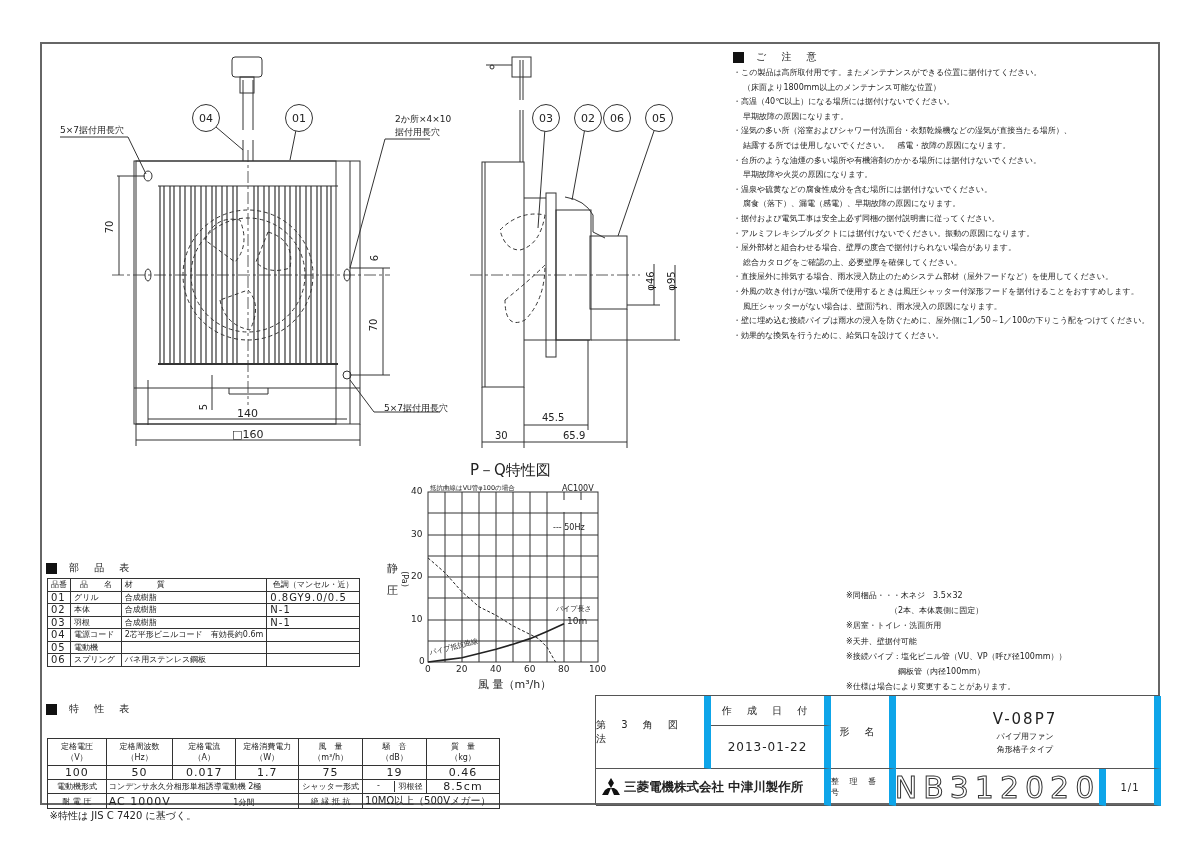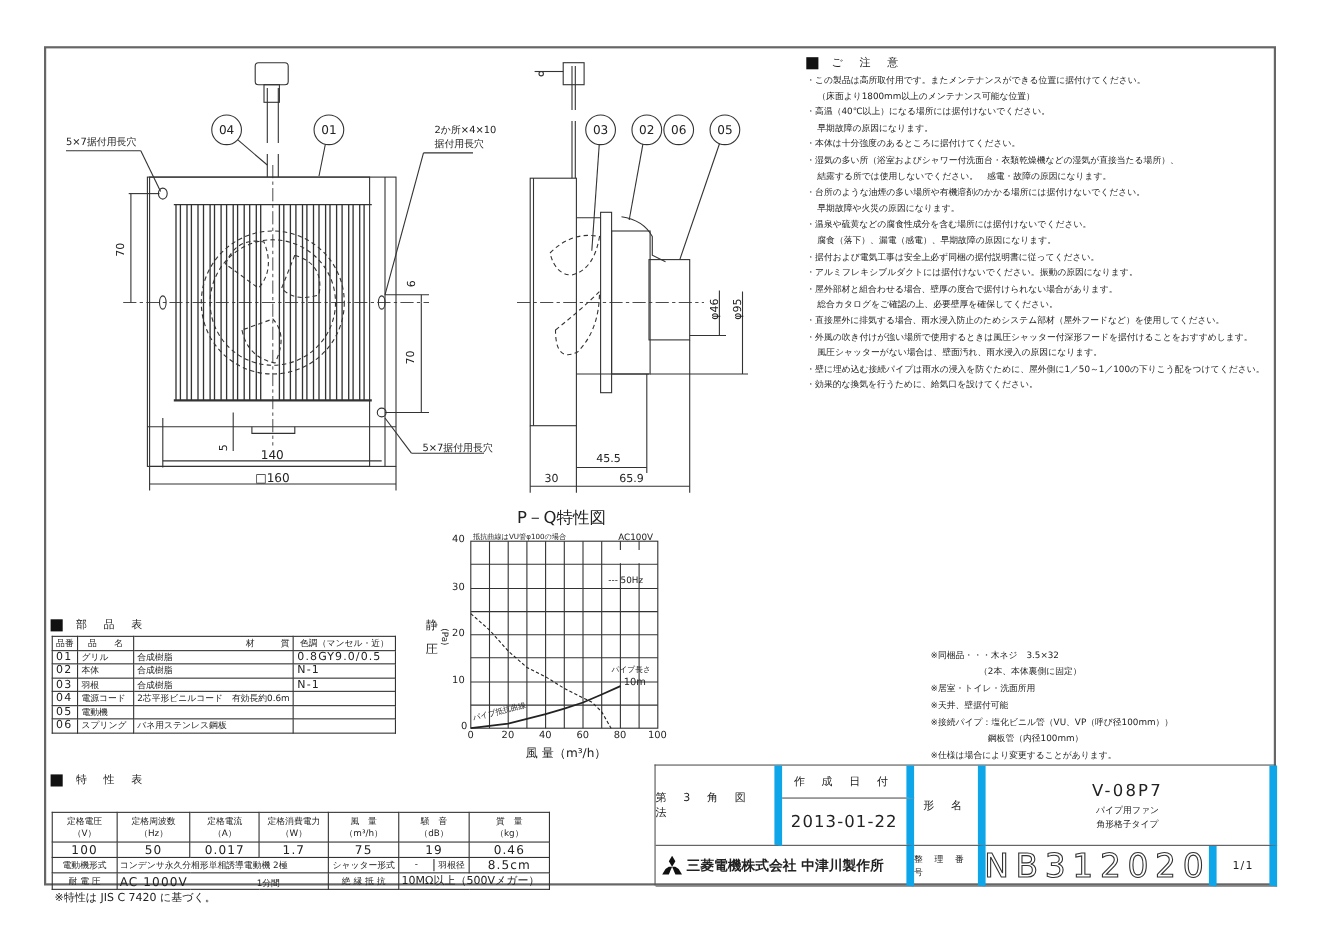--- a/index.html
+++ b/index.html
@@ -211,21 +211,20 @@
 
 <div class="sec-title" style="left:733px;top:50px">
   <span class="sq"></span>
   <span>ご 注 意</span>
 </div>
 <div class="notes" id="caution-notes">
     <div class="ln">・この製品は高所取付用です。またメンテナンスができる位置に据付けてください。</div>
     <div class="ln ind">（床面より1800mm以上のメンテナンス可能な位置）</div>
     <div class="ln">・高温（40℃以上）になる場所には据付けないでください。</div>
     <div class="ln ind">早期故障の原因になります。</div>
-    <div class="ln">・本体は十分強度のあるところに据付けてください。</div>
     <div class="ln">・湿気の多い所（浴室およびシャワー付洗面台・衣類乾燥機などの湿気が直接当たる場所）、</div>
     <div class="ln ind">結露する所では使用しないでください。　感電・故障の原因になります。</div>
     <div class="ln">・台所のような油煙の多い場所や有機溶剤のかかる場所には据付けないでください。</div>
     <div class="ln ind">早期故障や火災の原因になります。</div>
     <div class="ln">・温泉や硫黄などの腐食性成分を含む場所には据付けないでください。</div>
     <div class="ln ind">腐食（落下）、漏電（感電）、早期故障の原因になります。</div>
     <div class="ln">・据付および電気工事は安全上必ず同梱の据付説明書に従ってください。</div>
     <div class="ln">・アルミフレキシブルダクトには据付けないでください。振動の原因になります。</div>
     <div class="ln">・屋外部材と組合わせる場合、壁厚の度合で据付けられない場合があります。</div>
     <div class="ln ind">総合カタログをご確認の上、必要壁厚を確保してください。</div>
@@ -269,21 +268,21 @@
   <colgroup>
       <col style="width:16px">
       <col style="width:62px">
       <col style="width:123px">
       <col style="width:112px">
     </colgroup>
   <tbody id="parts-body">
       <tr>
         <td style="text-align: center;">品番</td>
         <td style="text-align: center;">品　　名</td>
-        <td style="text-align: right;">材　　　質</td>
+        <td style="text-align: left;">材　　　質</td>
         <td style="text-align: center;">色調（マンセル・近）</td>
       </tr>
       <tr>
         <td class="n">01</td>
         <td>グリル</td>
         <td>合成樹脂</td>
         <td class="n">0.8GY9.0/0.5</td>
       </tr>
       <tr>
         <td class="n">02</td>
@@ -405,21 +404,21 @@
     <div class="ln">※居室・トイレ・洗面所用</div>
     <div class="ln">※天井、壁据付可能</div>
     <div class="ln">※接続パイプ：塩化ビニル管（VU、VP（呼び径100mm））</div>
     <div class="ln" style="padding-left: 52px;">鋼板管（内径100mm）</div>
     <div class="ln">※仕様は場合により変更することがあります。</div>
   </div>
 
 <div class="tb">
   <div class="cell" style="left:0;top:0;width:115px;height:73px">第 3 角 図 法</div>
   <div class="cell" style="left:115px;top:0;width:120px;height:30px">作 成 日 付</div>
-  <div class="cell" style="left:115px;top:30px;width:120px;height:43px;letter-spacing:1px;font-size:15px">2013-01-22</div>
+  <div class="cell" style="left:115px;top:30px;width:120px;height:43px;letter-spacing:1px;font-size:12px">2013-01-22</div>
   <div class="cell" style="left:235px;top:0;width:65px;height:73px">形 名</div>
   <div class="cell" style="left:300px;top:0;width:265px;height:73px;flex-direction:column;letter-spacing:0">
     <span style="font-size:15px;letter-spacing:2px">V-08P7</span>
     <span style="font-size:8px;margin-top:3px">パイプ用ファン</span>
     <span style="font-size:8px;margin-top:2px">角形格子タイプ</span>
   </div>
   <div class="cell" style="left:0;top:73px;width:235px;height:37px;letter-spacing:0;justify-content:flex-start;padding-left:4px">
     <svg width="22" height="18" viewBox="0 0 22 18">
       <polygon points="11,0 14,5 11,10 8,5" fill="#111"></polygon>
       <polygon points="8,10 11,10 8,17 2,17 5,12" fill="#111"></polygon>

